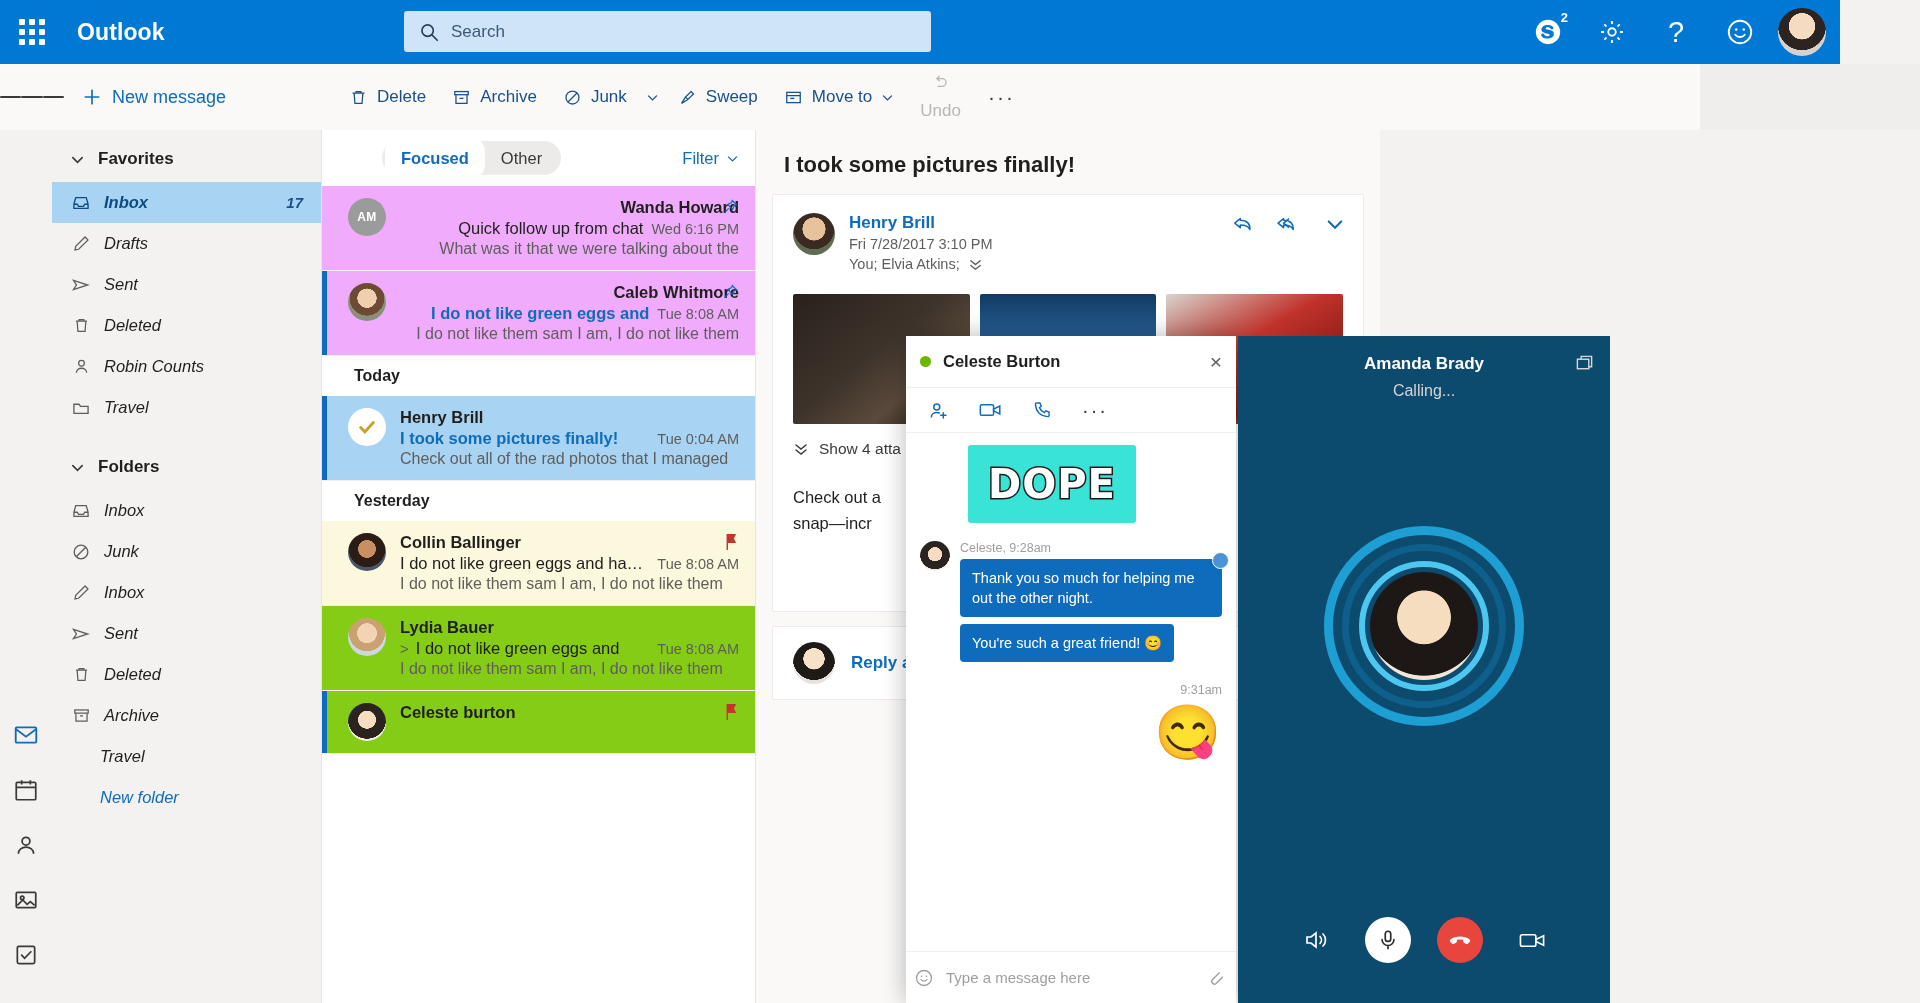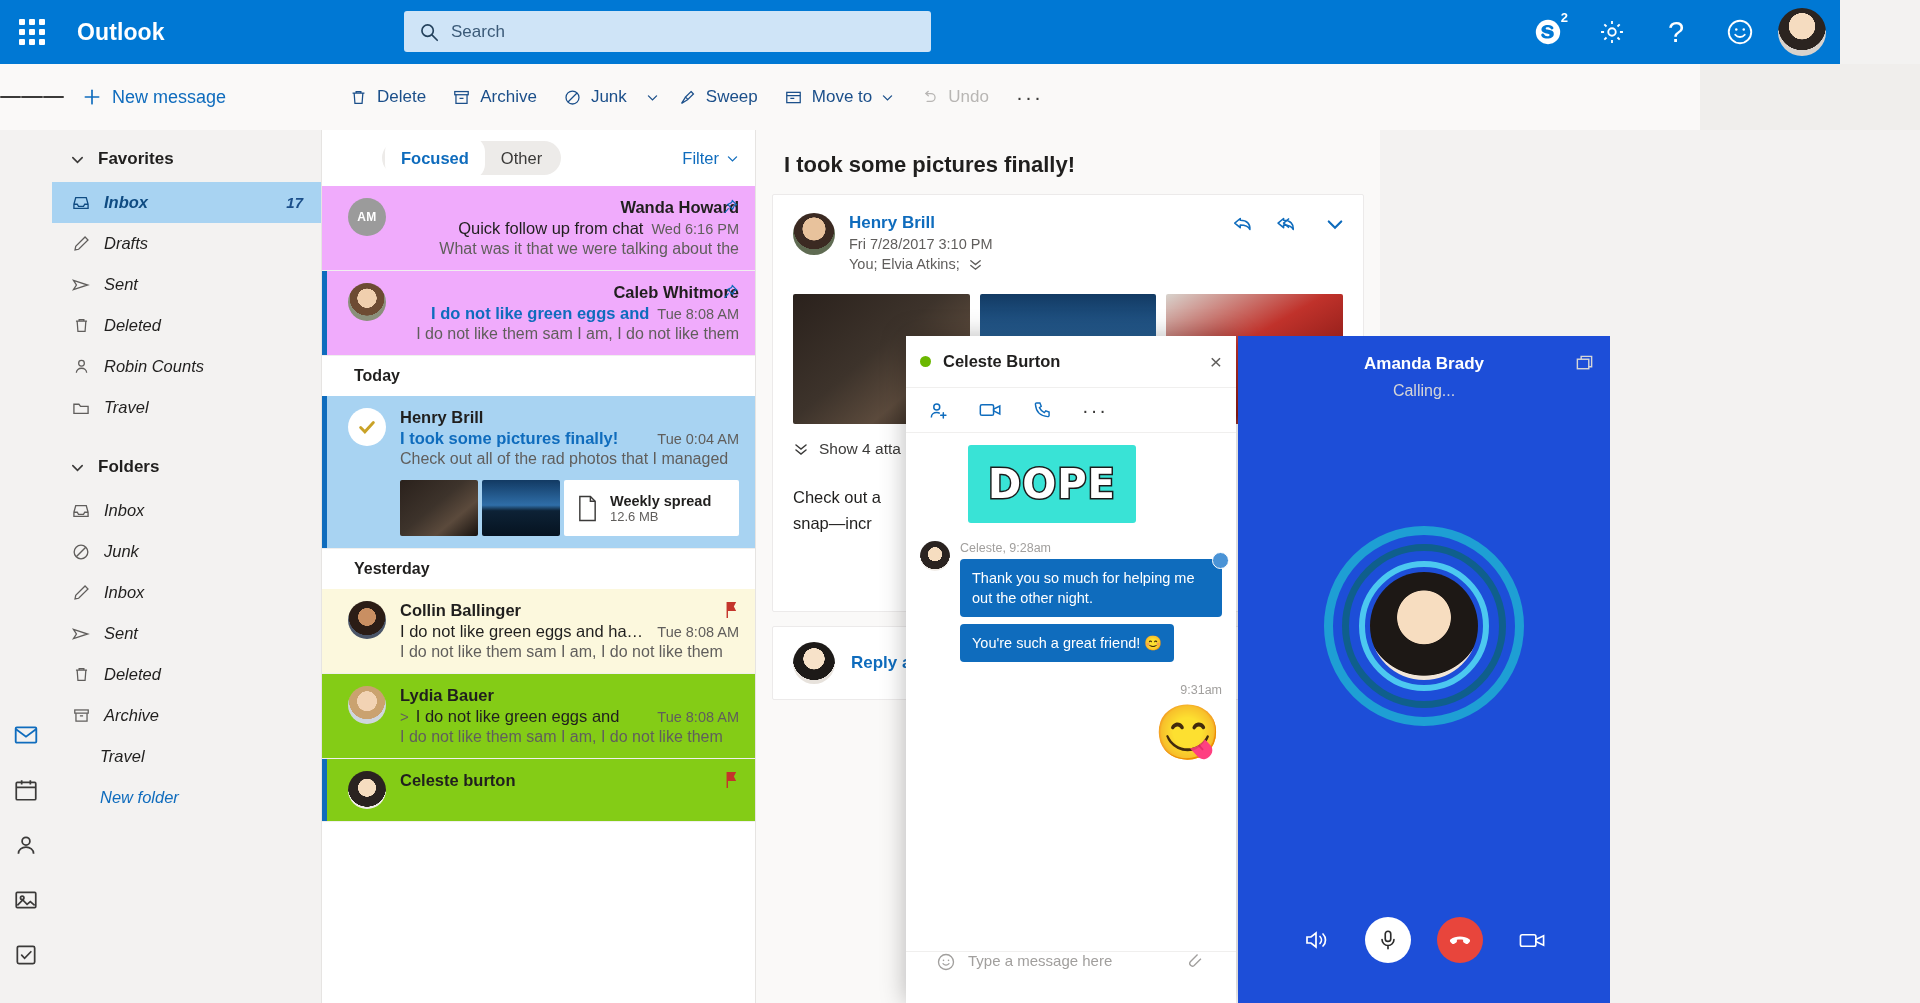--- a/index.html
+++ b/index.html
@@ -67,21 +67,21 @@
   .hamburger span { display: block; width: 26px; height: 2.5px; background: #3b3a39; margin: 3.5px 0; border-radius: 1px; }
   .newmsg {
     display: flex; align-items: center; gap: 10px; color: #0f6cbd; font-size: 18px;
     margin-left: 18px; cursor: pointer; white-space: nowrap; text-align: center;
   }
   .cmd-actions { display: flex; align-items: center; margin-left: 110px; gap: 0px; }
   .cmd-btn {
     display: flex; align-items: center; gap: 9px; color: #1b4f8a; font-size: 17px;
     padding: 8px 13px; cursor: pointer; white-space: nowrap;
   }
-  .cmd-btn.disabled { color: #b8b6b4; cursor: default; }
+  .cmd-btn.disabled { color: #b8b6b4; cursor: default; flex-direction: column; }
   .chev { width: 13px; height: 13px; }
   .cmd-caret { padding: 8px 6px; cursor: pointer; display: flex; align-items: center; }
   .dots { letter-spacing: 2px; font-size: 21px; color: #3b3a39; padding: 0 14px; cursor: pointer; }
 
   .beta-wrap {
     position: absolute; right: 577px; top: 64px; height: 66px;
     display: flex; align-items: center; gap: 14px;
   }
   .toggle {
     width: 58px; height: 28px; background: #0f6cbd; border-radius: 14px; position: relative; cursor: pointer;
@@ -251,29 +251,29 @@
     border-radius: 4px; padding: 9px 12px; display: inline-block; max-width: 100%;
     margin-bottom: 7px; position: relative;
   }
   .bubble-react {
     position: absolute; right: -7px; top: -7px; width: 17px; height: 17px; border-radius: 50%;
     background: #4a93d6; border: 1.5px solid #fff;
   }
   .right-time { text-align: right; font-size: 12.5px; color: #a19f9d; margin-top: 14px; }
   .big-emoji { text-align: right; font-size: 54px; line-height: 1; margin-top: 8px; }
   .chat-input {
-    height: 52px; border-top: 1px solid #f0efee; display: flex; 
-    padding: 0 30px; gap: 12px;
+    height: 52px; border-top: 1px solid #f0efee; display: flex; align-items: center;
+    padding: 0 8px; gap: 12px;
   }
   .chat-input .ph { flex: 1; font-size: 15px; color: #a19f9d; }
 
   
   .call {
     position: absolute; left: 1238px; top: 336px; width: 372px; height: 667px;
-    background: #1d4ed8; color: #fff; overflow: hidden;
+    background: #0c4a6e; color: #fff; overflow: hidden;
   }
   .call-head { padding-top: 18px; text-align: center; position: relative; }
   .call-name { font-size: 17px; font-weight: 600; }
   .call-status { font-size: 16px; color: #d6d6d6; margin-top: 8px; }
   .call-expand { position: absolute; right: 16px; top: 18px; cursor: pointer; }
   .call-rings {
     position: absolute; left: 50%; top: 190px; transform: translateX(-50%);
     width: 200px; height: 200px; border-radius: 50%;
     border: 9px solid #1e9fd4; display: flex; align-items: center; justify-content: center;
   }
@@ -669,38 +669,20 @@
       </div>
       <div class="mbody">
         <div class="mline1">
           <span class="msender">Henry Brill</span>
         </div>
         <div class="mline2">
           <span class="msubject">I took some pictures finally!</span>
           <span class="mtime">Tue 0:04 AM</span>
         </div>
         <div class="mpreview">Check out all of the rad photos that I managed</div>
-        <div class="attach-strip">
-          <div class="thumb">
-              <div class="ph-dark"></div>
-            </div>
-          <div class="thumb">
-              <div class="ph-night"></div>
-            </div>
-          <div class="filecard">
-            <svg width="23" height="27" viewBox="0 0 24 28" fill="none" stroke="#3b3a39" stroke-width="1.5">
-              <path d="M4 1.5h11l5 5v20H4z"></path>
-                <path d="M15 1.5v5h5"></path>
-            </svg>
-            <div>
-              <div class="fname">Weekly spread</div>
-              <div class="fsize">12.6 MB</div>
-            </div>
-          </div>
-        </div>
       </div>
     </div>
 
     <div class="daysep">Yesterday</div>
 
     <div class="mrow flagged">
       <div class="mavatar">
           <div class="face-c"></div>
         </div>
       <div class="mbody">

